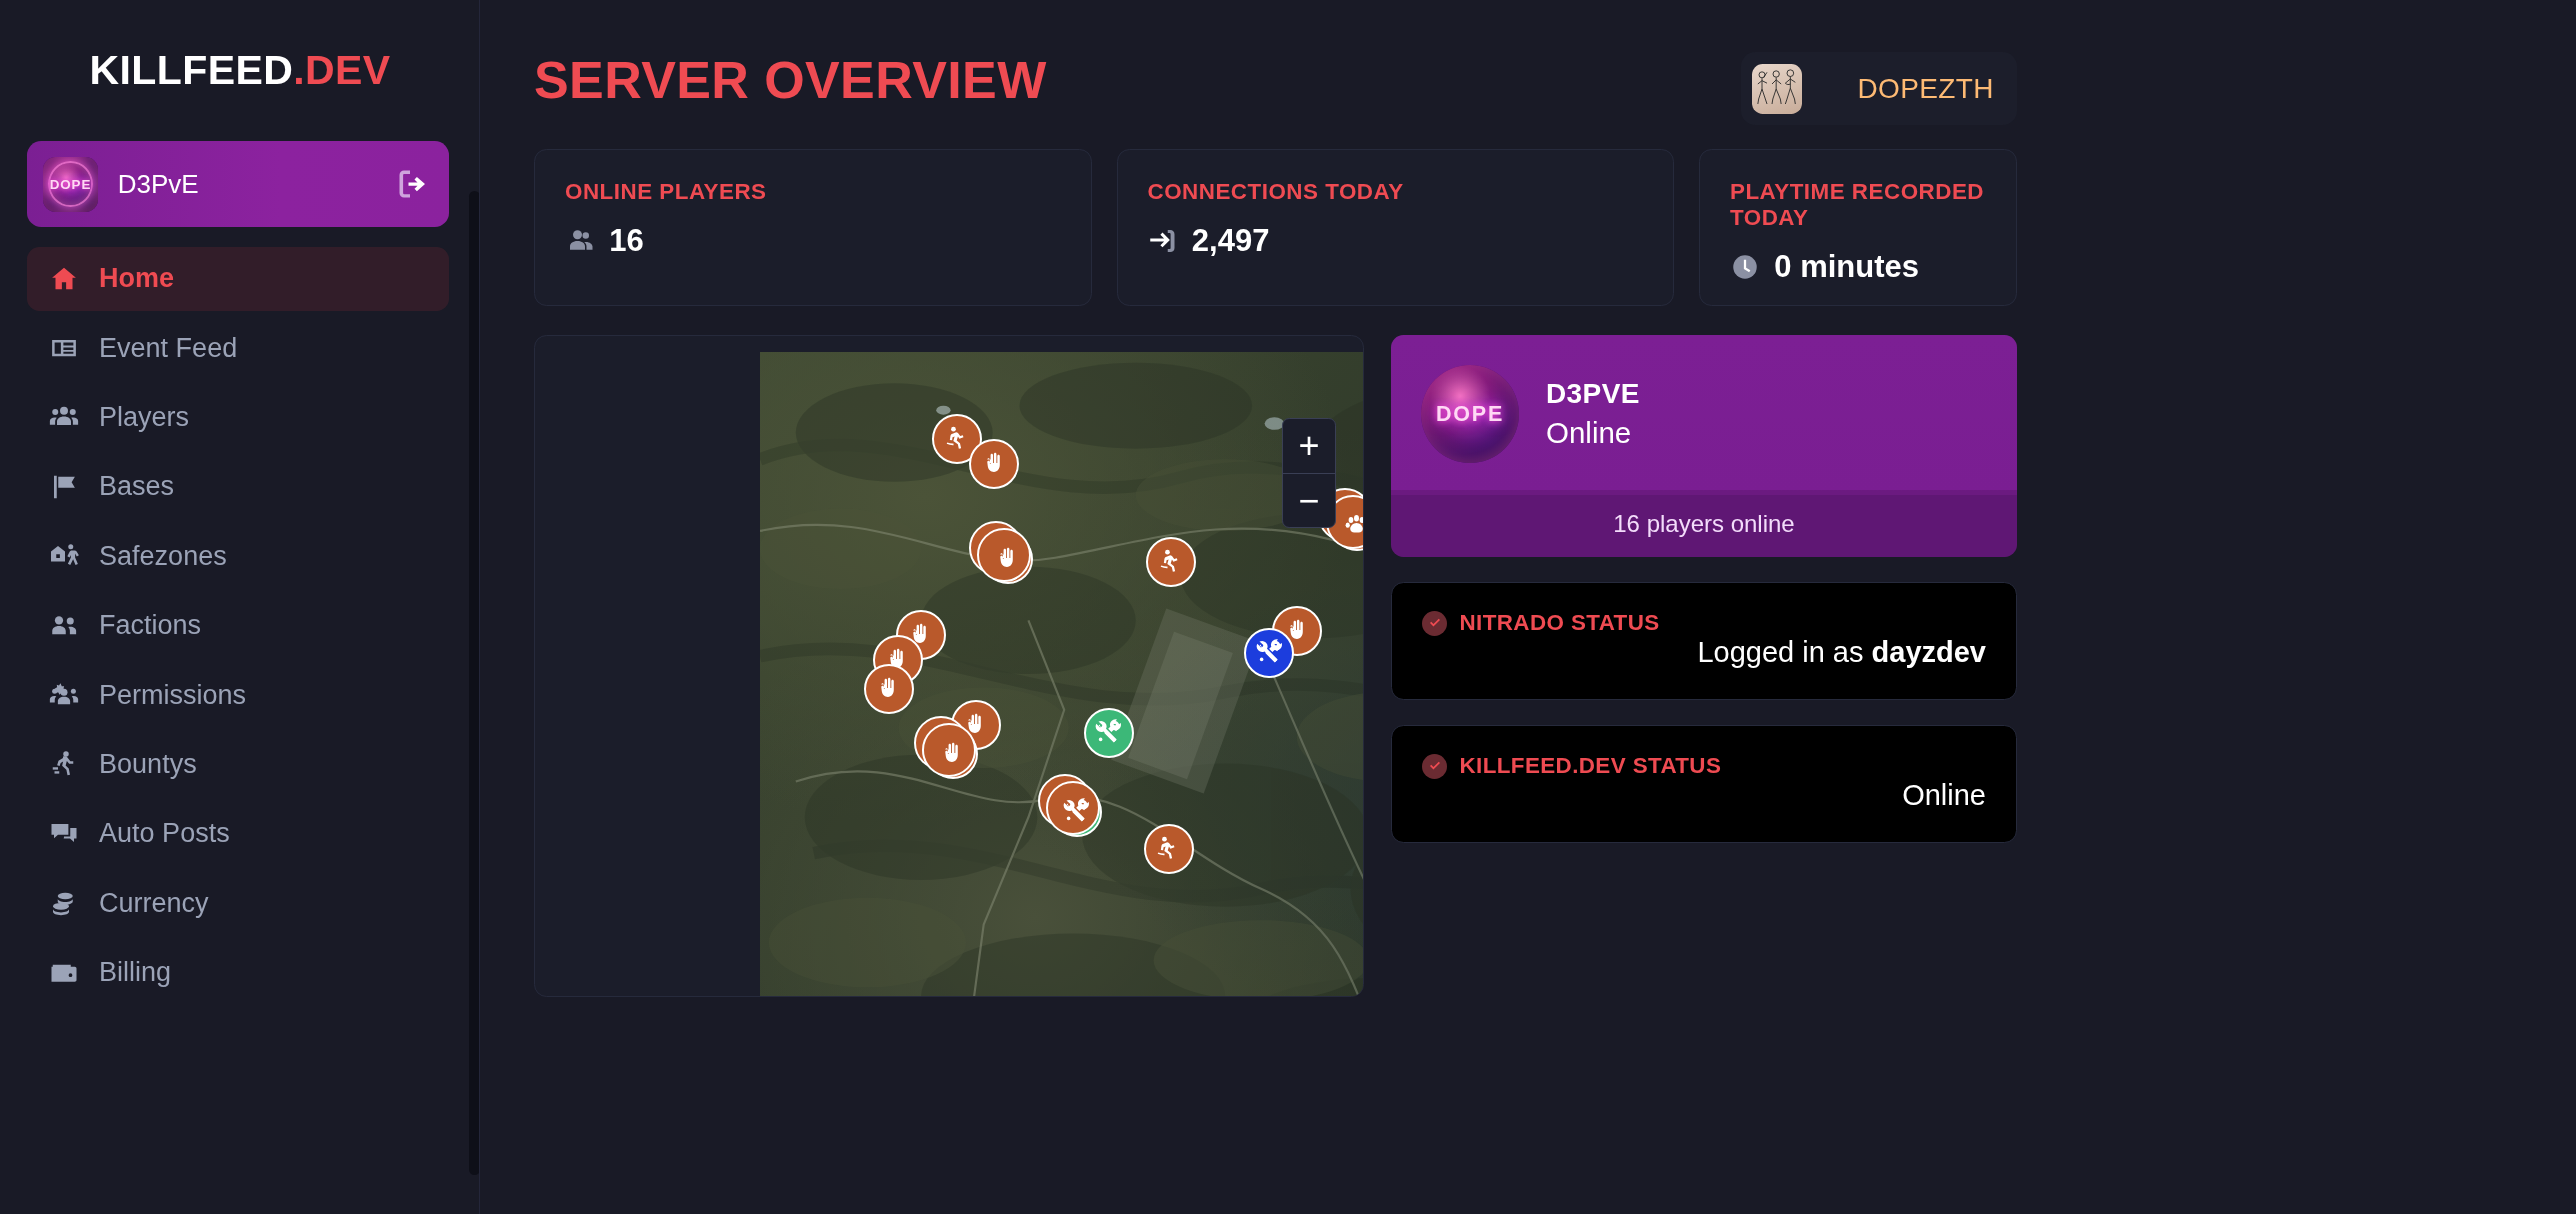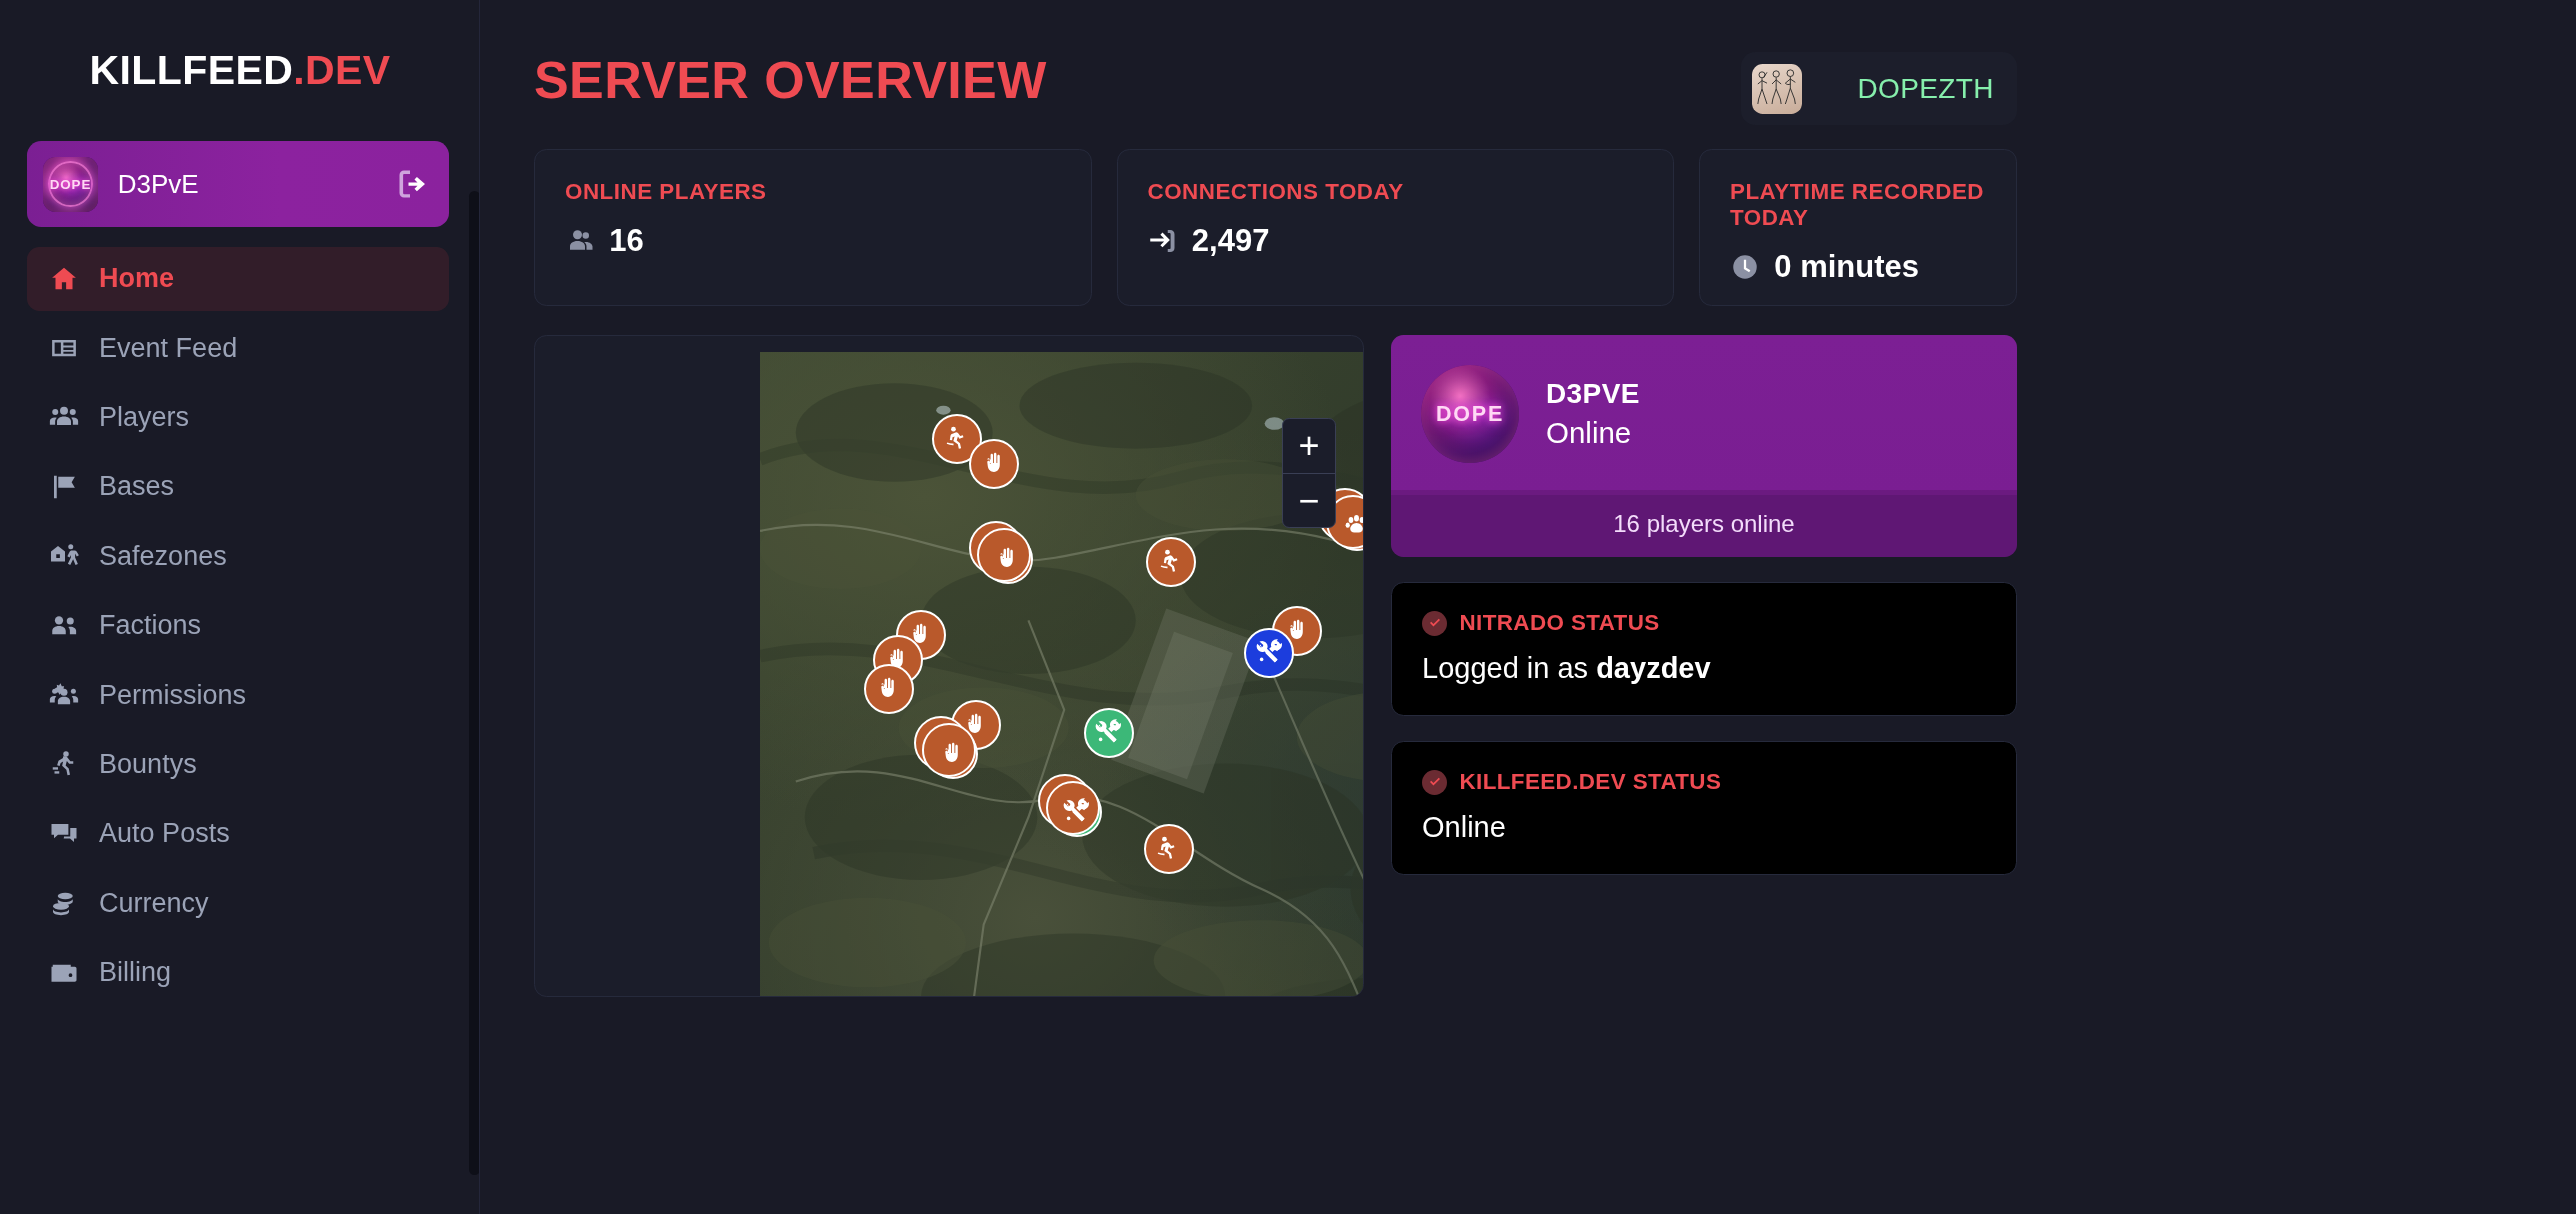--- a/index.html
+++ b/index.html
@@ -88,21 +88,21 @@
     position: absolute; right: 43px; top: 52px;
     display: flex; align-items: center; gap: 23px;
     background: #1c1e2b; border-radius: 14.3px; padding: 11.6px 23px 11.6px 11.6px;
   }
   .user-av {
     width: 50px; height: 50px; border-radius: 10.7px; flex: 0 0 50px;
     background: linear-gradient(160deg,#e8d7cb 0%,#d9c3b4 45%,#c8ac99 100%);
     position: relative; overflow: hidden;
   }
   .user-av svg { position: absolute; inset: 0; width: 100%; height: 100%; }
-  .user-name { color: #86efac; font-size: 28px; letter-spacing: 0.4px; margin-left: 32px; }
+  .user-name { color: #fdba74; font-size: 28px; letter-spacing: 0.4px; margin-left: 32px; }
 
   .stats { display: flex; gap: 25px; margin-top: 39px; padding-right: 43px; }
   .stat {
     background: #1b1d2a; border: 0.9px solid #262a3c; border-radius: 12.5px;
     height: 157px; padding: 29px 30px; flex: 1 1 0;
   }
   .stat.wide { flex: 0 0 318px; }
   .stat-label { color: #ef4b52; font-size: 22.4px; font-weight: 700; letter-spacing: 0.5px; }
   .stat-value { display: flex; align-items: center; gap: 14.3px; margin-top: 18px; color: #fff; font-size: 31px; font-weight: 800; }
   .stat-value svg { width: 30px; height: 30px; fill: #8b90a3; flex: 0 0 30px; }
@@ -183,21 +183,21 @@
   .svr-foot { background: rgba(0,0,0,0.12); padding: 19.7px 0; text-align: center; color: #f3dcfb; font-size: 24px; }
 
   .info-card {
     background: #000000; border: 0.9px solid #262a3c; border-radius: 12.5px;
     padding: 27px 30px 30px 30px;
   }
   .info-head { display: flex; align-items: center; gap: 12.5px; }
   .chk { width: 25px; height: 25px; border-radius: 50%; background: #6b2b32; display: flex; align-items: center; justify-content: center; flex: 0 0 25px; }
   .chk svg { width: 16px; height: 16px; fill: #ef4b52; }
   .info-title { color: #ef4b52; font-size: 22.4px; font-weight: 800; letter-spacing: 0.4px; }
-  .info-body { color: #fff; font-size: 29px; margin-top: 16px; font-weight: 400; }
+  .info-body { color: #fff; font-size: 29px; font-weight: 400; text-align: right; }
   .info-body b { font-weight: 800; }
 </style>
 </head>
 <body>
 
 <div id="app">
 
   <aside id="sidebar">
     <div class="brand">
       <span>KILLFEED</span><span class="dot">.DEV</span>

